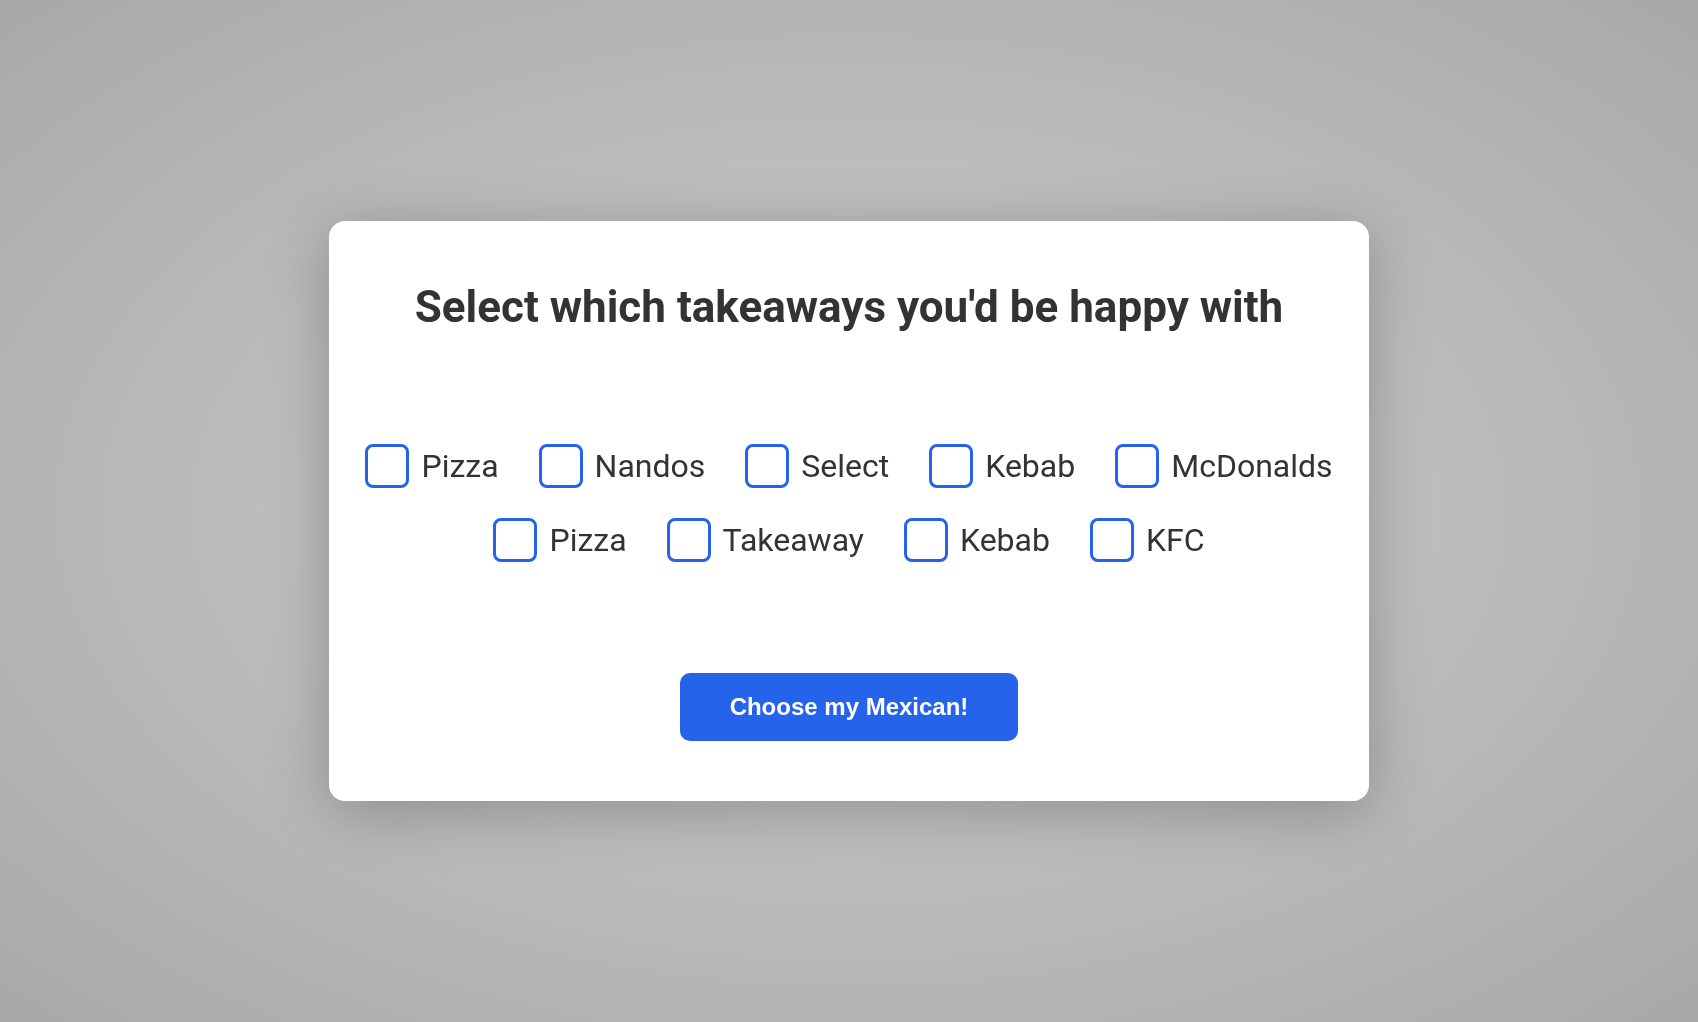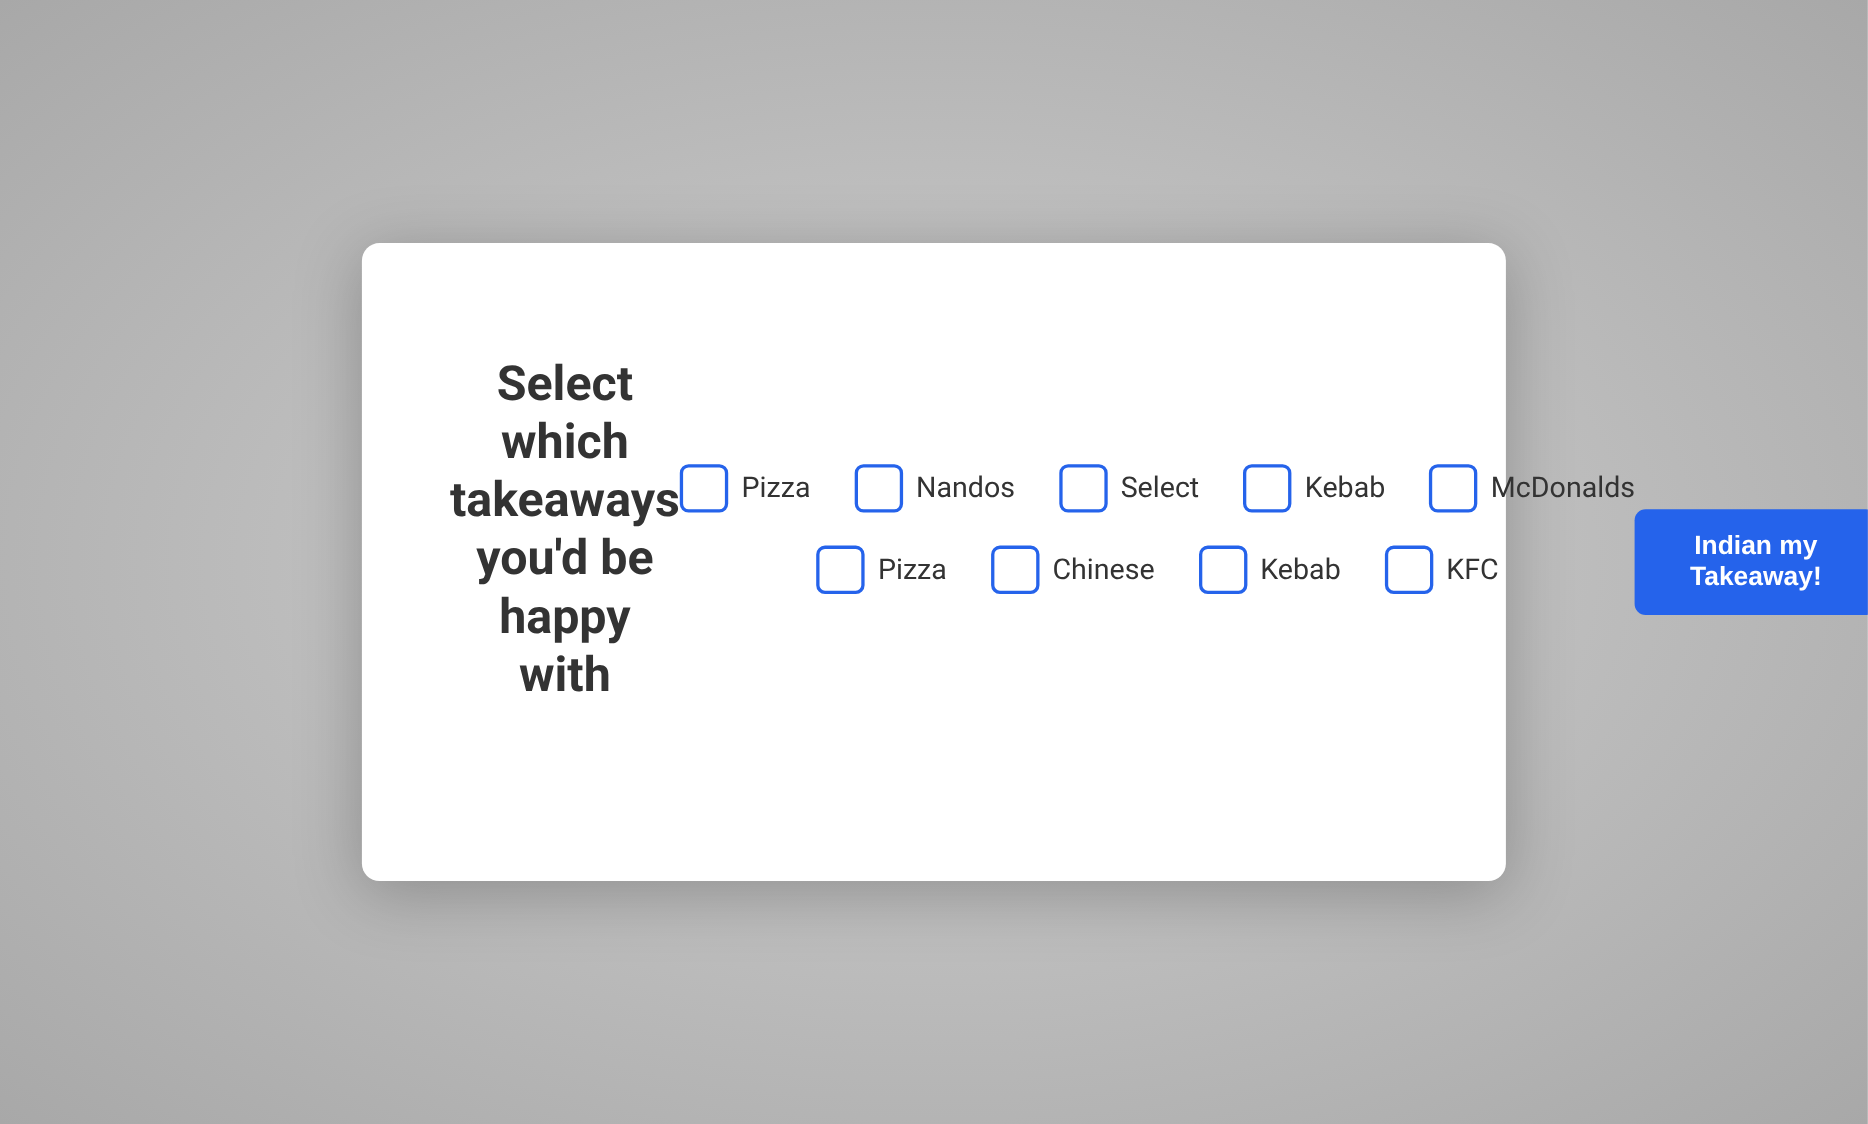--- a/index.html
+++ b/index.html
@@ -19,21 +19,21 @@
       background: radial-gradient(ellipse at center, #d0d0d0 0%, #a8a8a8 100%);
     }
 
     .card {
       background: #ffffff;
       border-radius: 16px;
       box-shadow: 0 10px 60px rgba(0,0,0,0.25);
       width: 1040px;
       min-height: 580px;
       display: flex;
-      flex-direction: row;
+      flex-direction: column;
       align-items: center;
       justify-content: space-between;
       padding: 60px 80px;
     }
 
     .title {
       font-size: 44px;
       font-weight: 700;
       color: #333333;
       text-align: center;
@@ -74,21 +74,21 @@
       background: #ffffff;
       flex-shrink: 0;
       display: flex;
       align-items: center;
       justify-content: center;
       cursor: pointer;
       transition: background 0.15s;
     }
 
     .checkbox-label {
-      font-size: 26px;
+      font-size: 32px;
       font-weight: 400;
       color: #333333;
       user-select: none;
     }
 
     .choose-button {
       background: #2563eb;
       color: #ffffff;
       border: none;
       border-radius: 10px;
@@ -130,27 +130,27 @@
         </label>
       </div>
     <div class="options-row">
 
     <label class="checkbox-item">
           <div class="custom-checkbox"></div>
           <span class="checkbox-label">Pizza</span>
         </label>
         <label class="checkbox-item">
           <div class="custom-checkbox"></div>
-          <span class="checkbox-label">Chinese</span>
+          <span class="checkbox-label">Takeaway</span>
         </label>
         <label class="checkbox-item">
           <div class="custom-checkbox"></div>
           <span class="checkbox-label">Kebab</span>
         </label>
         <label class="checkbox-item">
           <div class="custom-checkbox"></div>
           <span class="checkbox-label">KFC</span>
         </label>
       </div>
   </div>
 
-  <button class="choose-button">Indian my Takeaway!</button>
+  <button class="choose-button">Choose my Mexican!</button>
 </div>
 
 </body></html>

